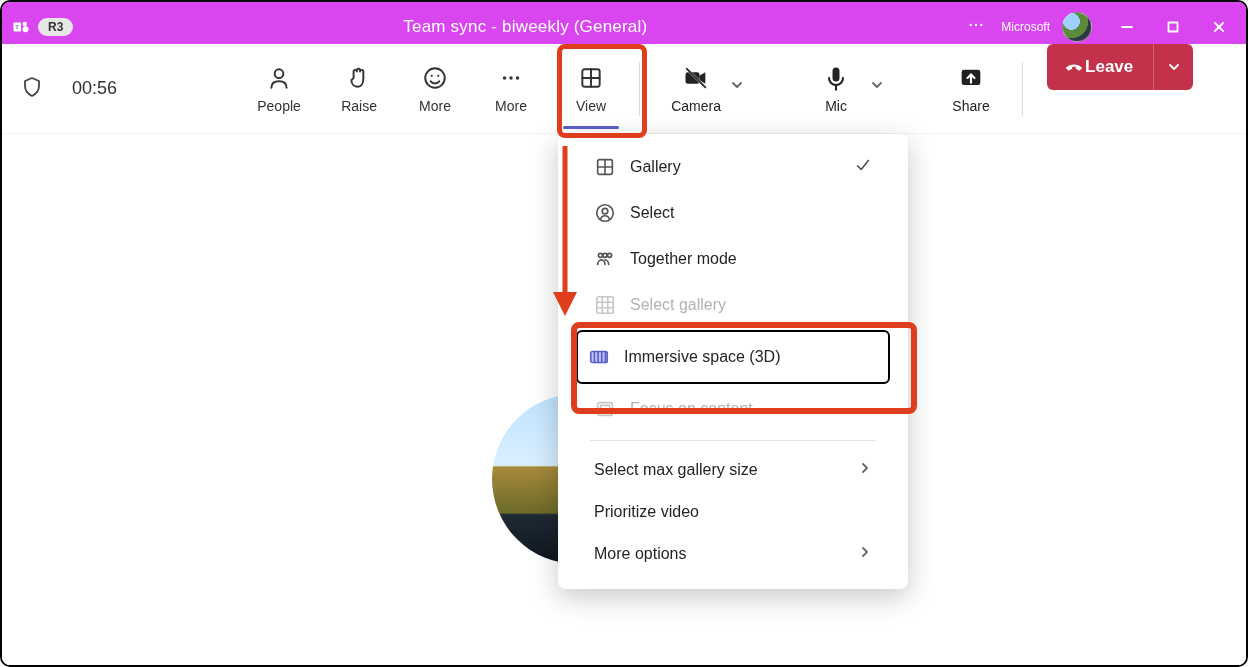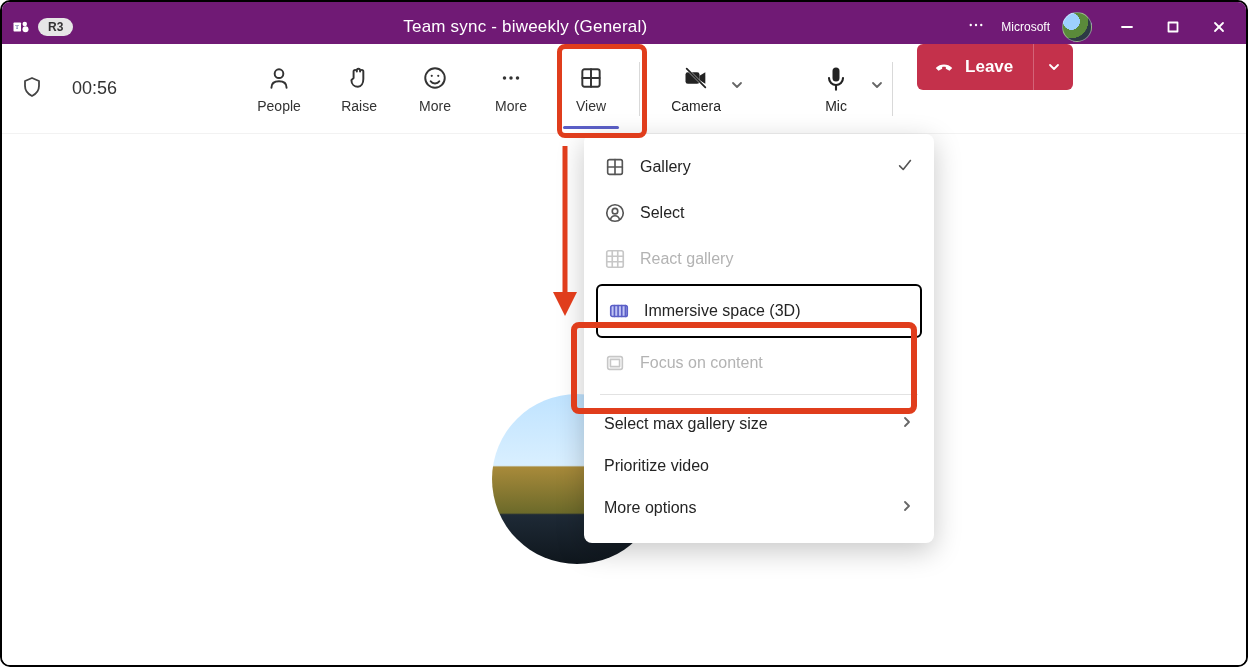--- a/index.html
+++ b/index.html
@@ -16,21 +16,21 @@
     height: 667px;
     border: 2px solid #000;
     border-radius: 10px;
     overflow: hidden;
     background: #fff;
     position: relative;
   }
   
   .titlebar {
     height: 42px;
-    background: #701a75;
+    background: #d946ef;
     display: flex;
     align-items: center;
     color: #fff;
     font-size: 15px;
     padding: 8px 4px 0 10px;
   }
   .titlebar-left { display:flex; align-items:center; gap:8px; }
   .teams-logo { width:18px; height:18px; color:#fff; }
   .build-pill {
     background: #e6e6e6;
@@ -95,21 +95,21 @@
   .cam-mic-item { width:100px; display:flex; flex-direction:column; align-items:center; justify-content:center; height:100%; position:relative; cursor:pointer;}
   .cam-mic-item .chev {
     position:absolute; right:2px; top:34px; color:#666;
   }
   .cam-mic-item svg.mainicon{width:28px;height:28px;}
   .share-item{width:90px;}
   .leave-wrap { margin-left: 18px; display:flex; }
   .leave-btn {
     background:#c4314b; color:#fff; border:none;
     height:46px; padding:0 20px 0 16px;
-    display:flex; align-items:center; gap:10px;
+    display:flex; align-items:center; 
     font-size:17px; font-weight:600;
     border-top-left-radius:6px; border-bottom-left-radius:6px;
     cursor:pointer;
   }
   .leave-btn svg{width:22px;height:22px;}
   .leave-split{
     background:#c4314b; color:#fff; border:none; border-left:1px solid rgba(255,255,255,.25);
     width:40px; height:46px;
     border-top-right-radius:6px; border-bottom-right-radius:6px;
     display:flex;align-items:center;justify-content:center; cursor:pointer;
@@ -122,44 +122,44 @@
   .participant-avatar {
     position:absolute;
     left: 490px; top: 260px;
     width:170px; height:170px; border-radius:50%;
     overflow:hidden;
     background: linear-gradient(to bottom, #bfe3ff 0%, #d9efff 42%, #a88a3a 43%, #6c6a2a 70%, #1e2a36 71%, #0f161d 100%);
   }
   
   .dropdown {
     position:absolute;
-    left: 582px; top: 132px;
+    left: 556px; top: 132px;
     width: 350px;
     background:#fff;
     border-radius:8px;
     box-shadow: 0 8px 28px rgba(0,0,0,.22);
-    padding: 10px 0 14px;
+    padding: 10px 16px 14px;
     z-index: 20;
   }
   .dd-item {
     display:flex; align-items:center; gap:14px;
     padding: 12px 20px;
     font-size:16px;
     cursor:pointer;
     position:relative;
   }
   .dd-item.disabled { color:#b3b3b3; cursor:default;}
   .dd-item .dd-icon { width:22px; height:22px; display:flex; align-items:center; justify-content:center; color:#555;}
   .dd-item.disabled .dd-icon{color:#c7c7c7;}
   .dd-item .check { position:absolute; right:20px; color:#555; }
   .dd-item .chev-right { position:absolute; right:20px; color:#666; }
   .dd-sep { height:1px; background:#e2e2e2; margin:8px 16px; }
   .dd-item.immersive {
     border:2px solid #000; border-radius:6px;
-    margin: 2px 12px; padding:14px 8px 14px 10px;
+    margin: 2px 2px; padding:14px 8px 14px 10px;
   }
   .dd-item.immersive .dd-icon svg rect{fill:#c0c4f4;}
   
   .anno-view-box {
     position:absolute; left:555px; top:42px;
     width:90px; height:94px;
     border:5px solid #e03d1c; border-radius:8px;
     pointer-events:none; z-index:30;
   }
   .anno-immersive-box {
@@ -306,20 +306,28 @@
               <path d="M6 12a6 6 0 0012 0" stroke="#222"></path>
               <line x1="12" y1="18" x2="12" y2="22" stroke="#222"></line>
             </svg>
           <span class="tool-label">Mic</span>
           <span class="chev">
             <svg viewBox="0 0 14 14" width="14" height="14">
                 <polyline points="3 5 7 9 11 5"></polyline>
               </svg>
           </span>
         </div>
+        <div class="cam-mic-item share-item">
+          <svg class="mainicon" viewBox="0 0 24 24">
+              <rect x="4" y="5" width="16" height="13" rx="2" fill="#222" stroke="none"></rect>
+              <polyline points="9 12 12 9 15 12" stroke="#fff"></polyline>
+              <line x1="12" y1="9" x2="12" y2="16" stroke="#fff"></line>
+            </svg>
+          <span class="tool-label">Share</span>
+        </div>
       </div>
 
       <div class="vsep"></div>
 
       <div class="leave-wrap">
         <button class="leave-btn">
           <svg viewBox="0 0 24 24">
               <path d="M3 13c5-5 13-5 18 0l-3 3-4-2v-2c-1-.5-3-.5-4 0v2l-4 2-3-3z" fill="#fff" stroke="none"></path>
             </svg>
           <span>Leave</span>
@@ -356,31 +364,42 @@
     <div class="dd-item">
       <span class="dd-icon">
         <svg viewBox="0 0 24 24">
             <circle cx="12" cy="12" r="9"></circle>
             <circle cx="12" cy="10" r="3"></circle>
             <path d="M7 19c1-3 3-4 5-4s4 1 5 4"></path>
           </svg>
       </span>
       <span>Select</span>
     </div>
+    <div class="dd-item">
+      <span class="dd-icon">
+        <svg viewBox="0 0 24 24">
+            <circle cx="7" cy="8" r="2.2"></circle>
+            <circle cx="12" cy="8" r="2.2"></circle>
+            <circle cx="17" cy="8" r="2.2"></circle>
+            <path d="M4 18c0-3 2-5 4-5m4 0c2 0 4 2 4 5m-8-5c2 0 4 2 4 5"></path>
+          </svg>
+      </span>
+      <span>Together mode</span>
+    </div>
     <div class="dd-item disabled">
       <span class="dd-icon">
         <svg viewBox="0 0 24 24">
             <rect x="3" y="3" width="18" height="18" rx="2"></rect>
             <line x1="9" y1="3" x2="9" y2="21"></line>
             <line x1="15" y1="3" x2="15" y2="21"></line>
             <line x1="3" y1="9" x2="21" y2="9"></line>
             <line x1="3" y1="15" x2="21" y2="15"></line>
           </svg>
       </span>
-      <span>React gallery</span>
+      <span>Select gallery</span>
     </div>
     <div class="dd-item immersive">
       <span class="dd-icon">
         <svg viewBox="0 0 24 24">
             <rect x="3" y="6" width="18" height="12" rx="2" fill="#c0c4f4" stroke="#5b5fc7"></rect>
             <line x1="7" y1="6" x2="7" y2="18" stroke="#5b5fc7"></line>
             <line x1="11" y1="6" x2="11" y2="18" stroke="#5b5fc7"></line>
             <line x1="15" y1="6" x2="15" y2="18" stroke="#5b5fc7"></line>
             <line x1="19" y1="6" x2="19" y2="18" stroke="#5b5fc7"></line>
           </svg>

